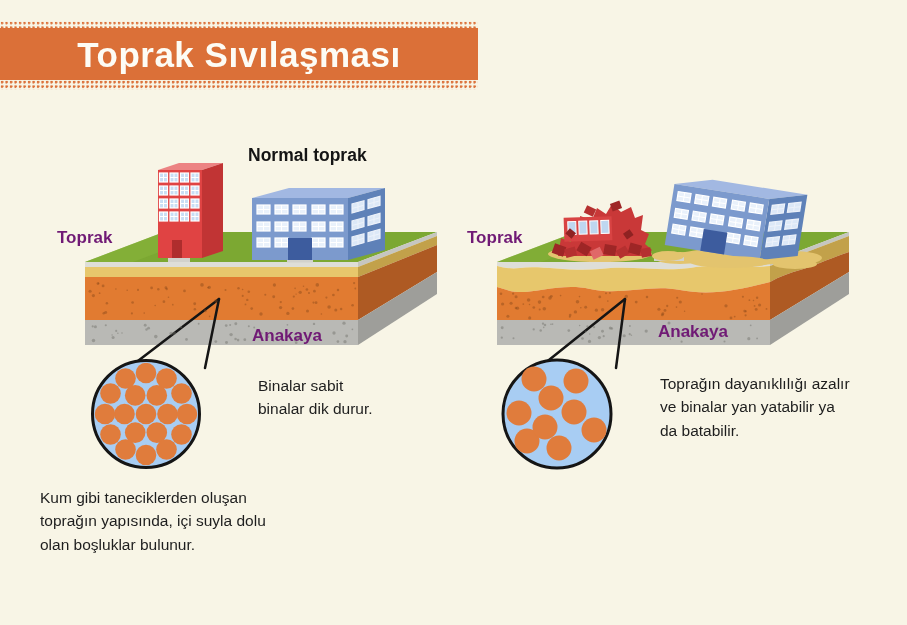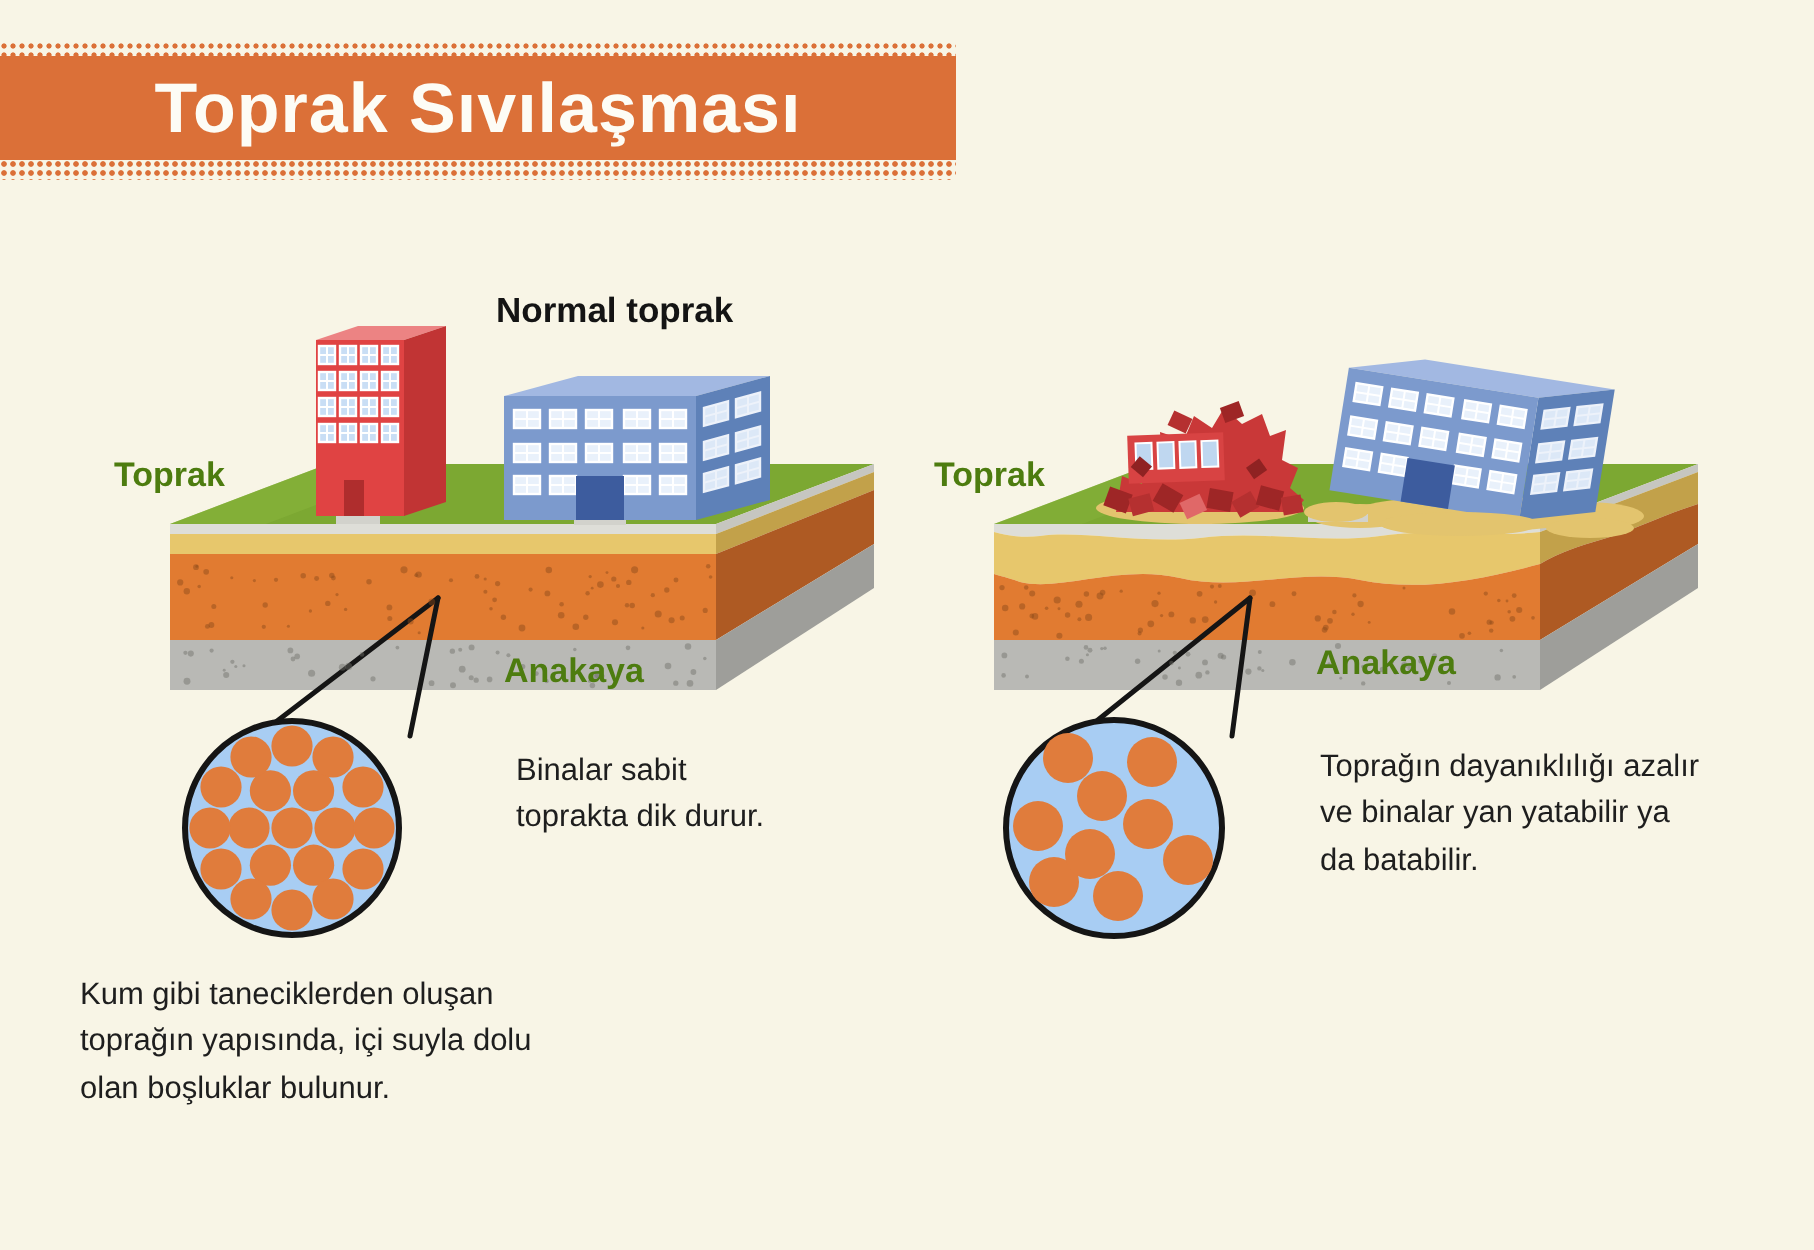--- a/index.html
+++ b/index.html
@@ -27,21 +27,21 @@
   .banner h1{
     margin:0;height:52px;line-height:54px;text-align:center;
     color:#FDFCF5;font-size:35px;font-weight:700;letter-spacing:.5px;
   }
   svg.scene{position:absolute;left:0;top:0;}
   .txt{
     position:absolute;color:#1E1E1E;
     font-size:15.5px;line-height:1.5;font-weight:500;
   }
   .hd{font-size:17.5px;font-weight:700;color:#141414;line-height:1.2;}
-  .lab{font-size:17px;font-weight:600;color:#4d7c0f;line-height:1.2;}
+  .lab{font-size:17px;font-weight:600;color:#701a75;line-height:1.2;}
 </style>
 </head>
 <body>
 
 <div class="stage">
 
   <header class="banner">
     <h1>Toprak Sıvılaşması</h1>
   </header>
 
@@ -494,17 +494,17 @@
   </svg>
 
   <div class="txt hd" style="left:248px;top:145px;width:165px;">Normal toprak</div>
 
   <div class="txt lab" style="left:57px;top:228px;width:80px;text-align:left;">Toprak</div>
   <div class="txt lab" style="left:467px;top:228px;width:80px;text-align:left;">Toprak</div>
 
   <div class="txt lab" style="left:252px;top:326px;width:100px;">Anakaya</div>
   <div class="txt lab" style="left:658px;top:322px;width:100px;">Anakaya</div>
 
-  <div class="txt" style="left:258px;top:374px;width:135px;">Binalar sabit toprakta dik durur.</div>
+  <div class="txt" style="left:258px;top:374px;width:135px;">Binalar sabit binalar dik durur.</div>
   <div class="txt" style="left:40px;top:486px;width:240px;">Kum gibi taneciklerden oluşan toprağın yapısında, içi suyla dolu olan boşluklar bulunur.</div>
 
   <div class="txt" style="left:660px;top:372px;width:190px;">Toprağın dayanıklılığı azalır ve binalar yan yatabilir ya da batabilir.</div>
 </div>
 
 </body></html>

